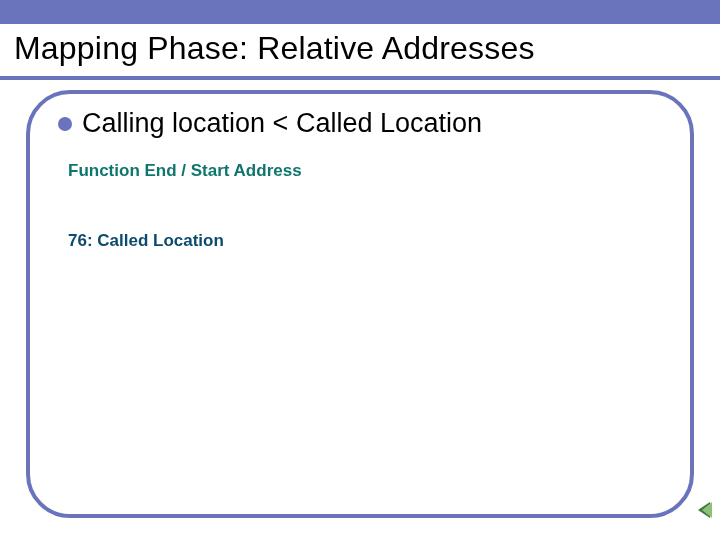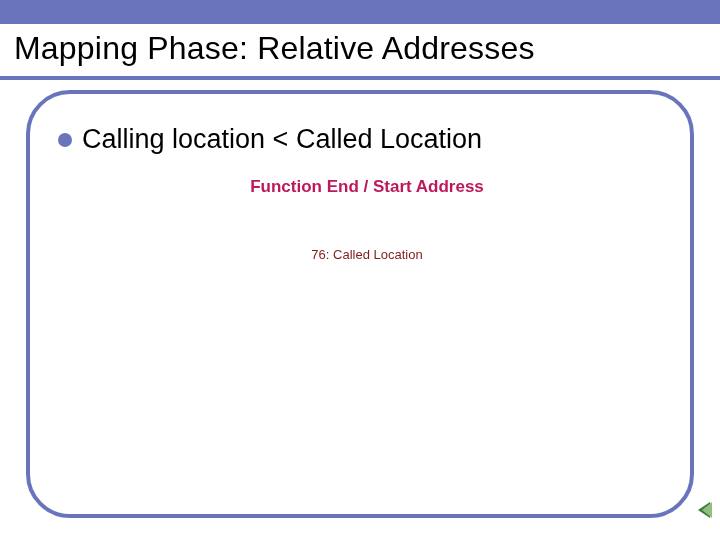--- a/index.html
+++ b/index.html
@@ -36,22 +36,21 @@
   }
   .content-frame {
     position: absolute;
     top: 90px; left: 26px;
     width: 668px; height: 428px;
     border: 4px solid #6a74bc;
     border-radius: 44px;
     background: #fff;
   }
   .content-inner {
-    padding: 28px 24px 24px 28px;
-    text-align: center;
+    padding: 12px 24px 24px 28px;
   }
   .bullet-line {
     display: flex;
     align-items: center;
     gap: 10px;
     margin-top: 2px;
   }
   .bullet-dot {
     width: 14px; height: 14px;
     background: #6a74bc;
@@ -60,38 +59,38 @@
   }
   .bullet-text {
     font-size: 27px;
     color: #000;
   }
   .subline {
     margin-top: 22px;
     margin-left: 10px;
     font-size: 17px;
     font-weight: 700;
-    color: #be185d;
+    color: #0f766e;
   }
   .row-calling {
     margin-top: 30px;
     margin-left: 10px;
     font-size: 17px;
     font-weight: 700;
     color: #000;
   }
   .row-calling .offset {
     margin-left: 16px;
   }
   .row-called {
     margin-top: 50px;
     margin-left: 10px;
-    font-size: 13px;
-    font-weight: 400;
-    color: #7f1d1d;
+    font-size: 17px;
+    font-weight: 700;
+    color: #0c4a6e;
   }
   .corner-accent {
     position: absolute;
     right: 10px;
     bottom: 22px;
     width: 0; height: 0;
     border-top: 8px solid transparent;
     border-bottom: 8px solid transparent;
     border-right: 12px solid #3a7a3a;
   }

